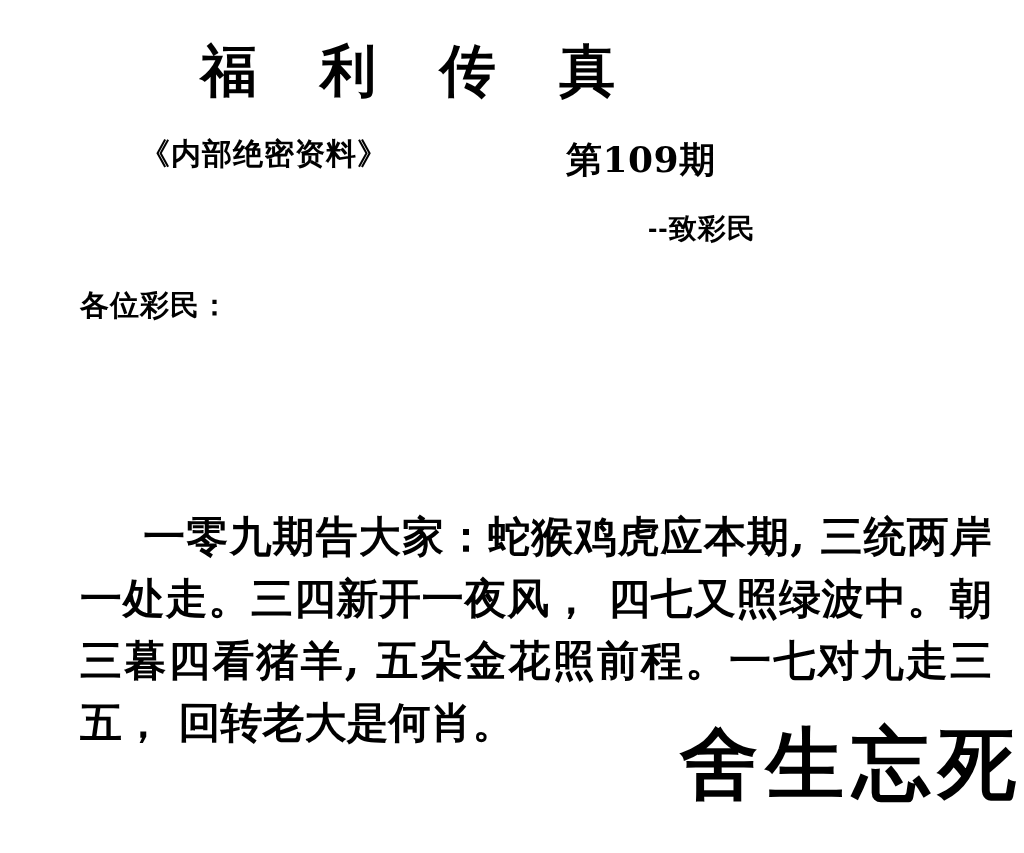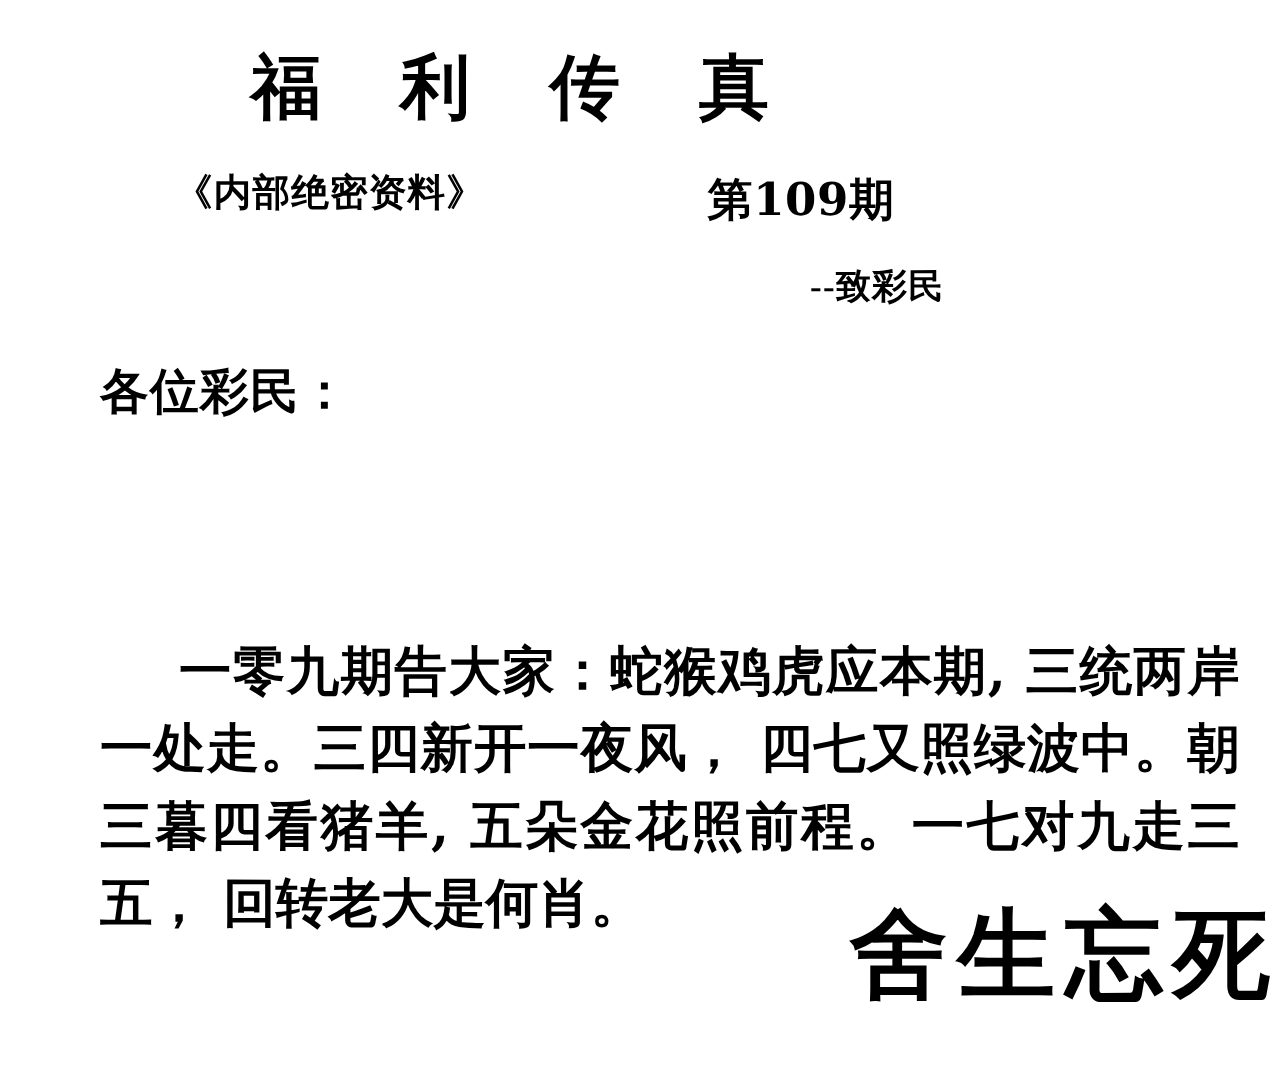--- a/index.html
+++ b/index.html
@@ -67,35 +67,35 @@
     font-size: 36px;
     letter-spacing: 0.5px;
     white-space: nowrap;
   }
 
   
   .dedication {
     position: absolute;
     top: 210px;
     left: 648px;
-    font-family: Liberation Serif, serif;
+    font-family: Liberation Sans, sans-serif;
     font-weight: bold;
     font-size: 28px;
     letter-spacing: 1px;
     white-space: nowrap;
   }
 
   
   .salutation {
     position: absolute;
     top: 286px;
     left: 80px;
     font-family: "DejaVu Serif", "Liberation Serif", serif;
     font-weight: bold;
-    font-size: 39px;
+    font-size: 29px;
     letter-spacing: 1px;
     white-space: nowrap;
   }
 
   
   .body-block {
     position: absolute;
     top: 506px;
     left: 80px;
     width: 912px;

